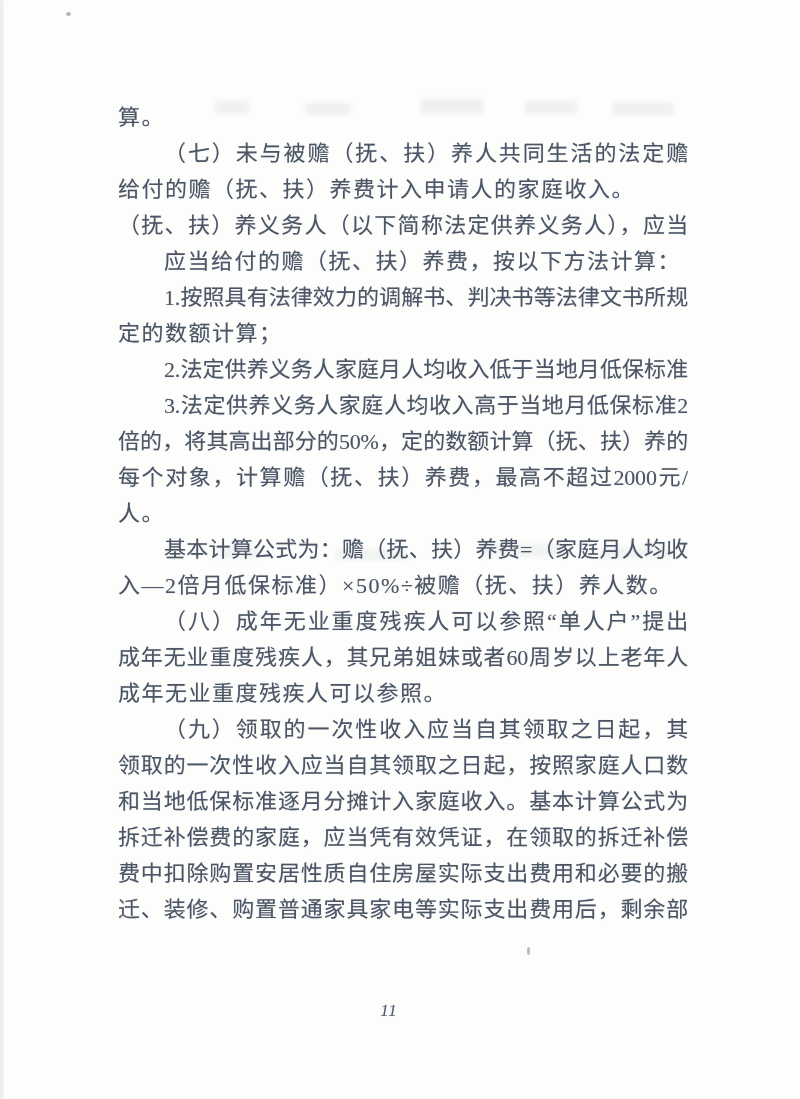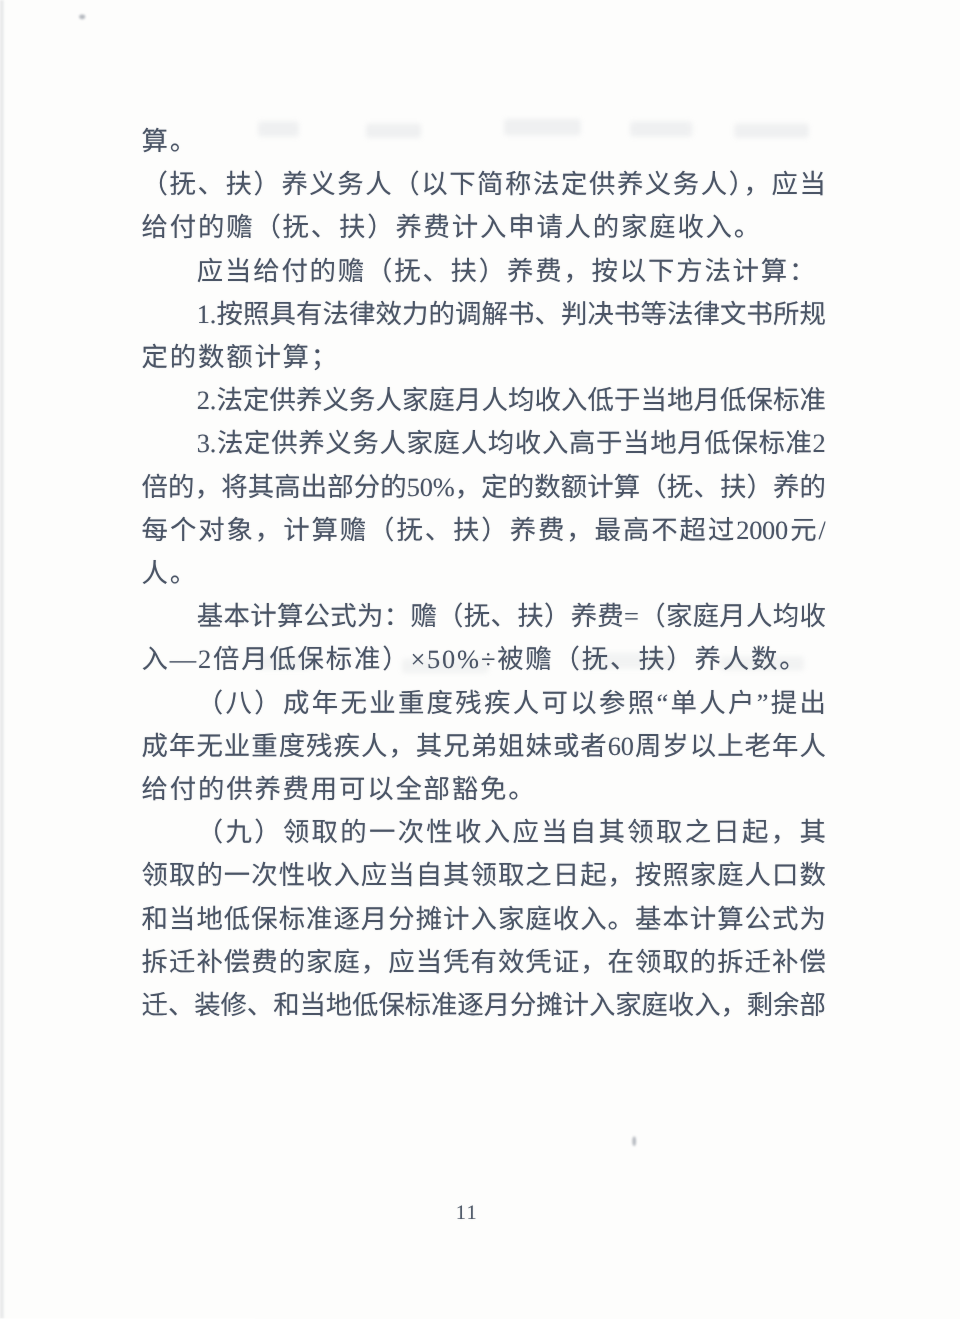--- a/index.html
+++ b/index.html
@@ -52,20 +52,21 @@
     position: absolute;
     left: 118px;
     top: 1001px;
     width: 570px;
     text-align: center;
     transform: translateX(-14px);
     font-size: 17px;
     letter-spacing: 1px;
     color: var(--page_number_ink, #525c6b);
     text-shadow: 0 0 1px rgba(82,92,107,0.35);
+    font-style: italic;
   }
   
   .noise {
     position: absolute;
     background: rgba(150,158,170,0.13);
     filter: blur(2px);
     border-radius: 3px;
   }
   .speck {
     position: absolute;
@@ -90,37 +91,39 @@
   <div class="noise" style="left:215px; top:546px; width:44px; height:12px; background:rgba(150,158,170,0.10);"></div>
   <div class="noise" style="left:335px; top:549px; width:72px; height:12px; background:rgba(150,158,170,0.10);"></div>
   <div class="noise" style="left:480px; top:544px; width:82px; height:13px; background:rgba(150,158,170,0.10);"></div>
   <div class="noise" style="left:600px; top:547px; width:70px; height:12px; background:rgba(150,158,170,0.10);"></div>
 
   <div class="speck" style="left:66px;  top:12px;  width:5px; height:4px;"></div>
   <div class="speck" style="left:527px; top:947px; width:3px; height:8px;"></div>
 
   <div class="text-block">
     <div class="line">算。</div>
+    <div class="line indent full">（七）未与被赡（抚、扶）养人共同生活的法定赡</div>
+    <div class="line">给付的赡（抚、扶）养费计入申请人的家庭收入。</div>
     <div class="line full">（抚、扶）养义务人（以下简称法定供养义务人），应当</div>
-    <div class="line">给付的赡（抚、扶）养费计入申请人的家庭收入。</div>
     <div class="line indent">应当给付的赡（抚、扶）养费，按以下方法计算：</div>
     <div class="line indent full">1.按照具有法律效力的调解书、判决书等法律文书所规</div>
     <div class="line">定的数额计算；</div>
     <div class="line indent full">2.法定供养义务人家庭月人均收入低于当地月低保标准</div>
     <div class="line indent full">3.法定供养义务人家庭人均收入高于当地月低保标准2</div>
     <div class="line full">倍的，将其高出部分的50%，定的数额计算（抚、扶）养的</div>
     <div class="line full">每个对象，计算赡（抚、扶）养费，最高不超过2000元/</div>
     <div class="line">人。</div>
     <div class="line indent full">基本计算公式为：赡（抚、扶）养费=（家庭月人均收</div>
     <div class="line">入—2倍月低保标准）×50%÷被赡（抚、扶）养人数。</div>
     <div class="line indent full">（八）成年无业重度残疾人可以参照“单人户”提出</div>
     <div class="line full">成年无业重度残疾人，其兄弟姐妹或者60周岁以上老年人</div>
-    <div class="line">给付的供养费用可以全部豁免。</div>
+    <div class="line">成年无业重度残疾人可以参照。</div>
     <div class="line indent full">（九）领取的一次性收入应当自其领取之日起，其</div>
     <div class="line full">领取的一次性收入应当自其领取之日起，按照家庭人口数</div>
     <div class="line full">和当地低保标准逐月分摊计入家庭收入。基本计算公式为</div>
     <div class="line full">拆迁补偿费的家庭，应当凭有效凭证，在领取的拆迁补偿</div>
-    <div class="line full">迁、装修、和当地低保标准逐月分摊计入家庭收入，剩余部</div>
+    <div class="line full">费中扣除购置安居性质自住房屋实际支出费用和必要的搬</div>
+    <div class="line full">迁、装修、购置普通家具家电等实际支出费用后，剩余部</div>
   </div>
 
   <div class="page-number">11</div>
 
 </div>
 
 </body></html>

